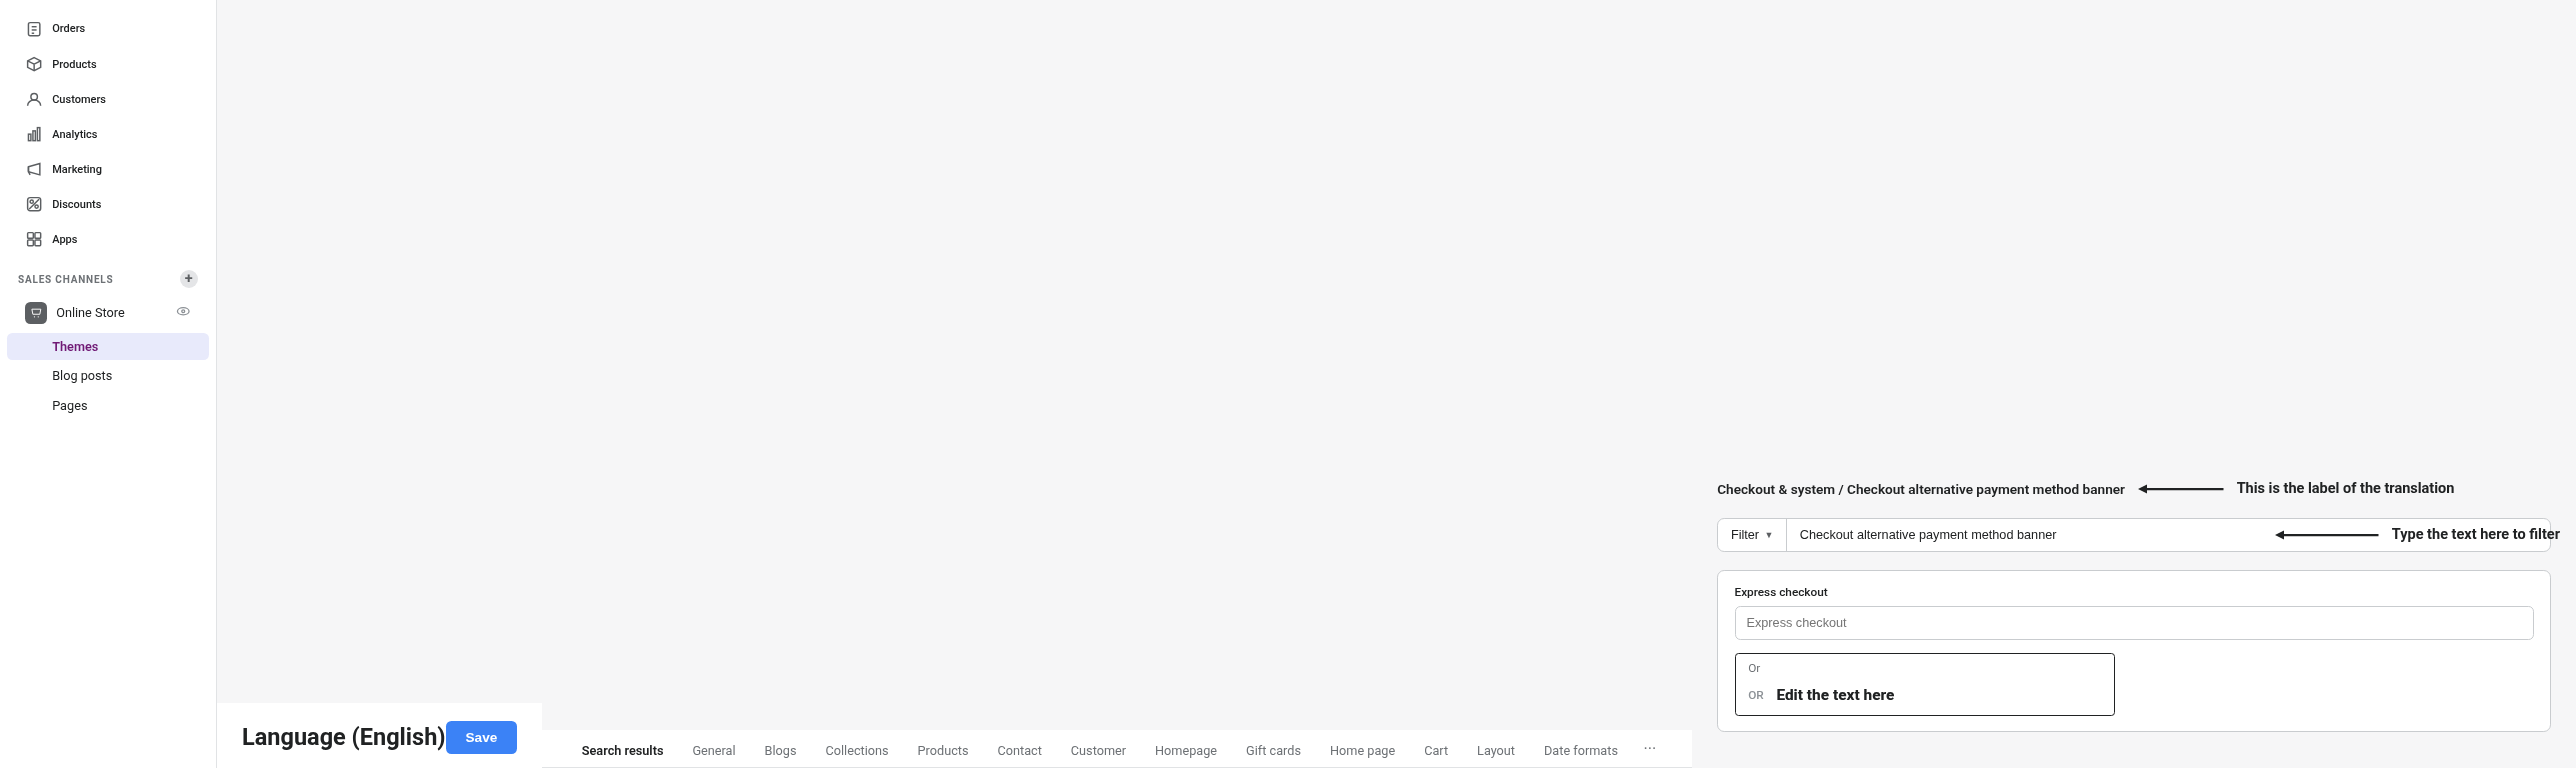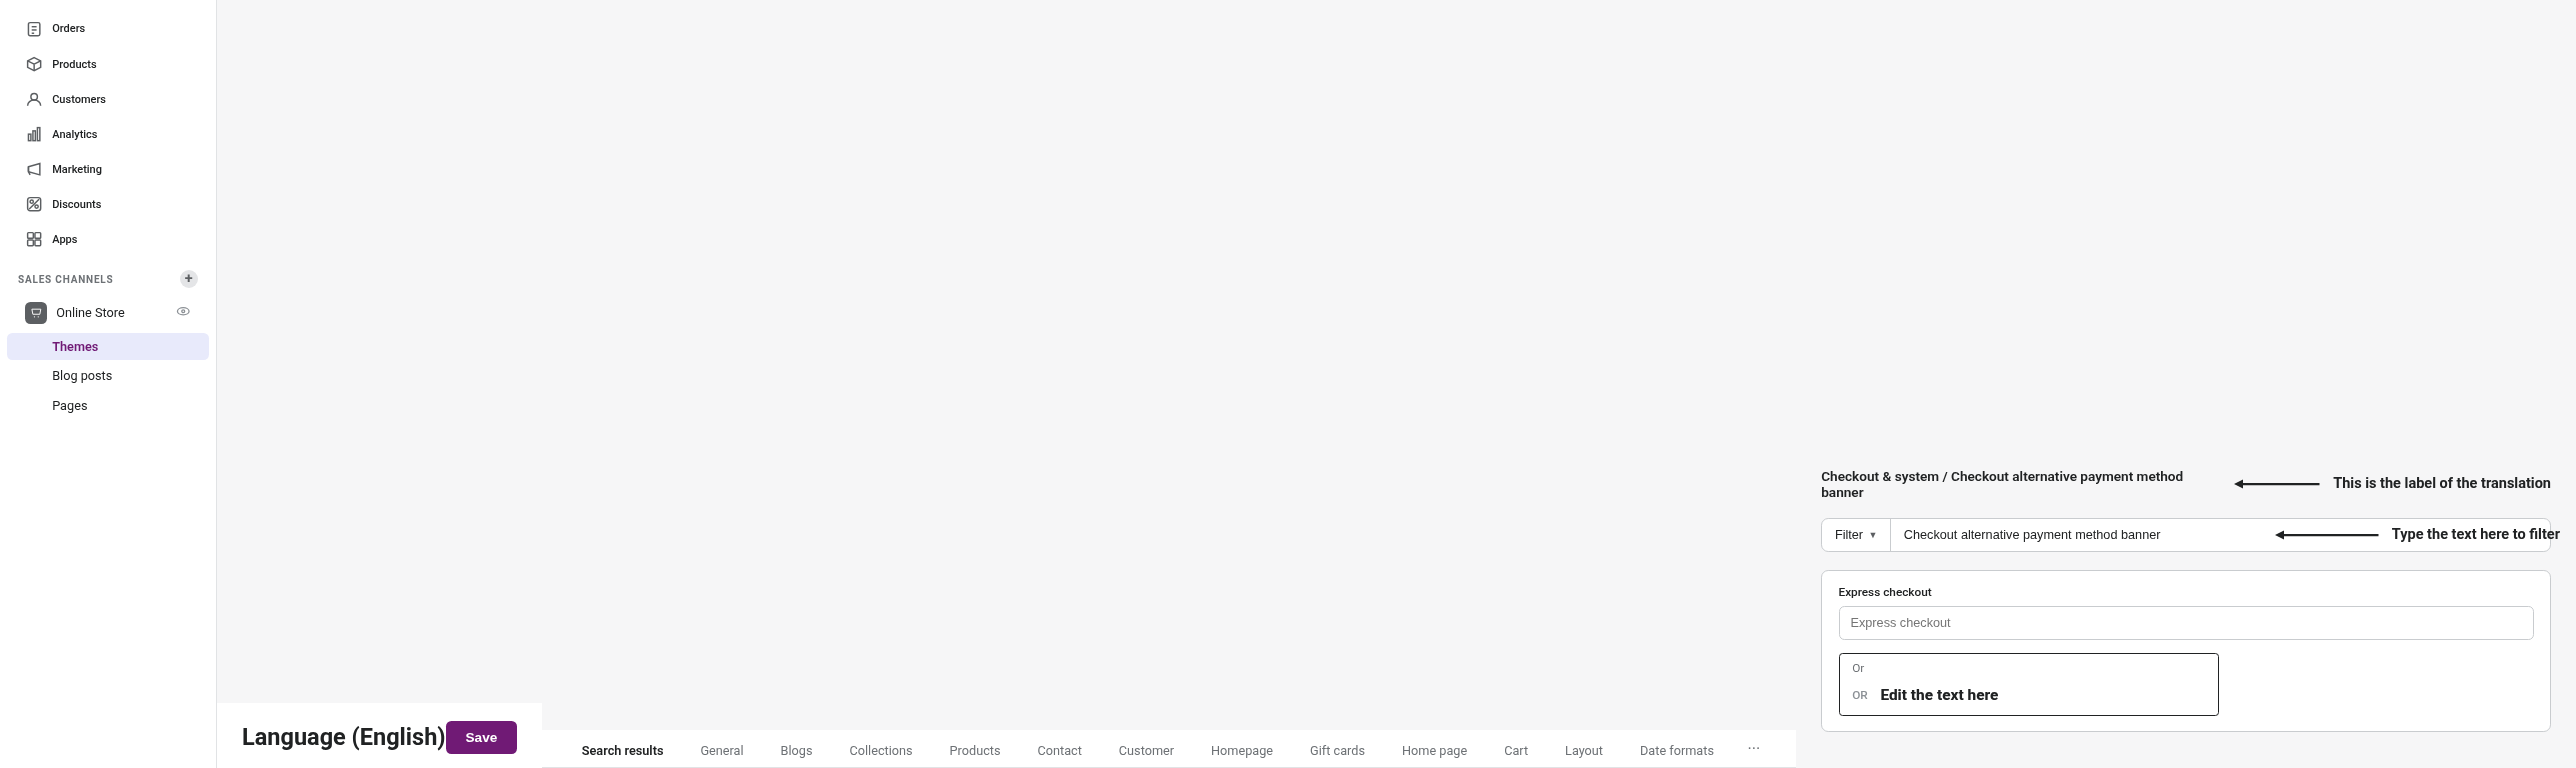--- a/index.html
+++ b/index.html
@@ -108,38 +108,38 @@
       justify-content: space-between;
       padding: 18px 25px 14.5px;
       background: #fff;
     }
     .page-title {
       font-size: 23.5px;
       font-weight: 700;
       color: #202223;
     }
     .save-button {
-      background: #701a75;
+      background: #3b82f6;
       color: #fff;
       border: none;
       border-radius: 5.4px;
       padding: 9px 20px;
       font-size: 13.6px;
       font-weight: 600;
       cursor: pointer;
     }
 
     
     .tabs-bar {
       background: #fff;
       border-bottom: 0.9px solid #e1e3e5;
       padding: 0 25px;
       display: flex;
       align-items: flex-end;
-      gap: 8px;
+      gap: 0;
       overflow-x: auto;
     }
     .tab {
       padding: 9px 14.5px;
       font-size: 12.7px;
       color: #6d7175;
       cursor: pointer;
       border-bottom: 1.8px solid transparent;
       white-space: nowrap;
       font-weight: 400;

